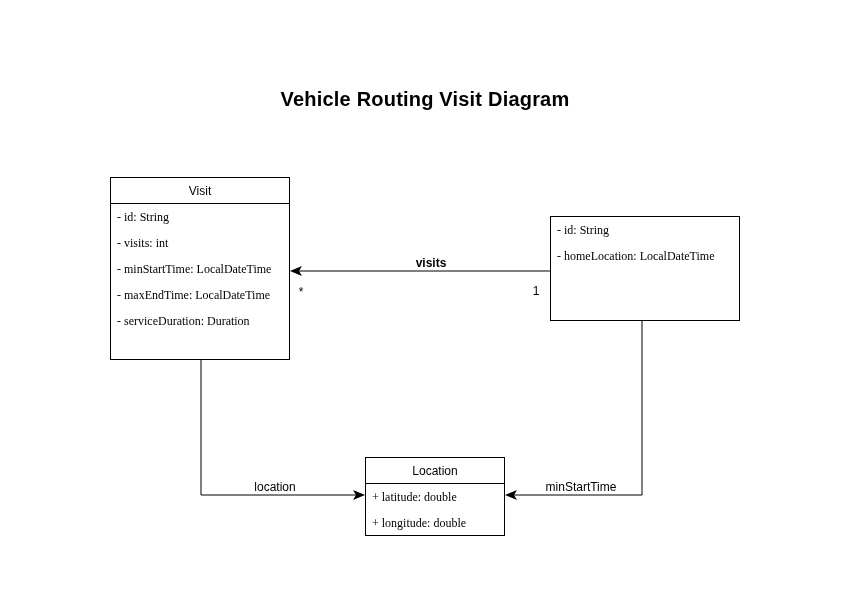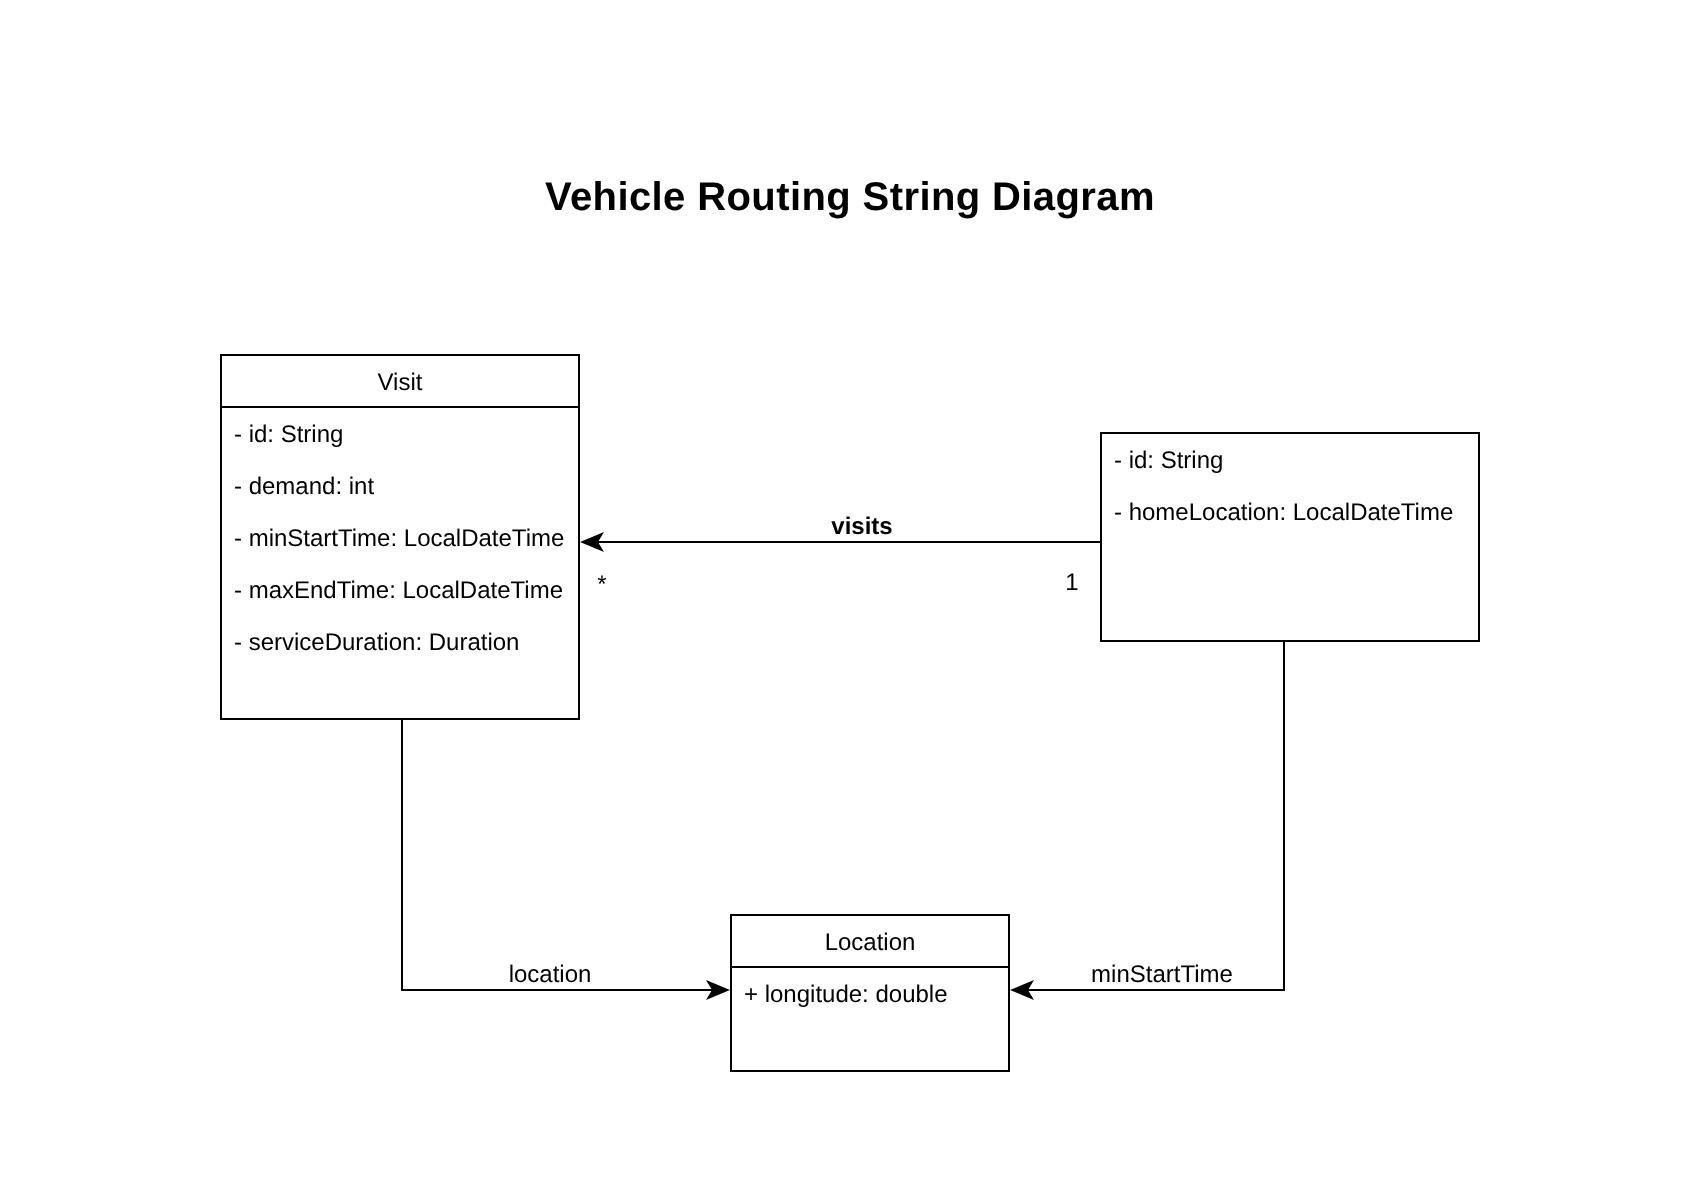--- a/index.html
+++ b/index.html
@@ -51,20 +51,21 @@
     box-sizing: border-box;
     white-space: nowrap;
     overflow: hidden;
   }
   .uml-class .uml-attr {
     height: 26px;
     line-height: 26px;
     padding-left: 6px;
     white-space: nowrap;
     overflow: hidden;
+    font-family: Liberation Serif, serif;
   }
   .class-visit    { left: 110px; top: 177px; width: 180px; height: 183px; }
   .class-vehicle  { left: 550px; top: 216px; width: 190px; height: 105px; }
   .class-location { left: 365px; top: 457px; width: 140px; height: 79px; }
 
   .edge-label {
     position: absolute;
     transform: translate(-50%, -100%);
     font-size: 12px;
     color: #000000;
@@ -84,52 +85,53 @@
     white-space: nowrap;
   }
   .mult-star { left: 301px; top: 292px; }
   .mult-one  { left: 536px; top: 291px; }
 </style>
 </head>
 <body>
 
 <div class="canvas">
 
-  <div class="diagram-title">Vehicle Routing String Diagram</div>
+  <div class="diagram-title">Vehicle Routing Visit Diagram</div>
 
   <svg class="edges-svg" width="850" height="600" viewBox="0 0 850 600" xmlns="http://www.w3.org/2000/svg">
     <defs>
       <marker id="arrow" markerWidth="12" markerHeight="10" refX="10" refY="5" orient="auto" markerUnits="userSpaceOnUse">
         <path d="M0,0 L12,5 L0,10 L3,5 Z" fill="#000000"></path>
       </marker>
     </defs>
 
     <line x1="550" y1="271" x2="292" y2="271" stroke="#000000" stroke-width="1" marker-end="url(#arrow)"></line>
 
     <polyline points="201,360 201,495 363,495" fill="none" stroke="#000000" stroke-width="1" marker-end="url(#arrow)"></polyline>
 
     <polyline points="642,321 642,495 507,495" fill="none" stroke="#000000" stroke-width="1" marker-end="url(#arrow)"></polyline>
   </svg>
 
   <div class="uml-class class-visit">
     <div class="uml-header">Visit</div>
     <div class="uml-attr">- id: String</div>
-    <div class="uml-attr">- demand: int</div>
+    <div class="uml-attr">- visits: int</div>
     <div class="uml-attr">- minStartTime: LocalDateTime</div>
     <div class="uml-attr">- maxEndTime: LocalDateTime</div>
     <div class="uml-attr">- serviceDuration: Duration</div>
   </div>
 
   <div class="uml-class class-vehicle">
     <div class="uml-attr">- id: String</div>
     <div class="uml-attr">- homeLocation: LocalDateTime</div>
   </div>
 
   <div class="uml-class class-location">
     <div class="uml-header">Location</div>
+    <div class="uml-attr">+ latitude: double</div>
     <div class="uml-attr">+ longitude: double</div>
   </div>
 
   <div class="edge-label label-visits">visits</div>
   <div class="edge-label label-location">location</div>
   <div class="edge-label label-home-location">minStartTime</div>
 
   <div class="multiplicity mult-star">*</div>
   <div class="multiplicity mult-one">1</div>
 

